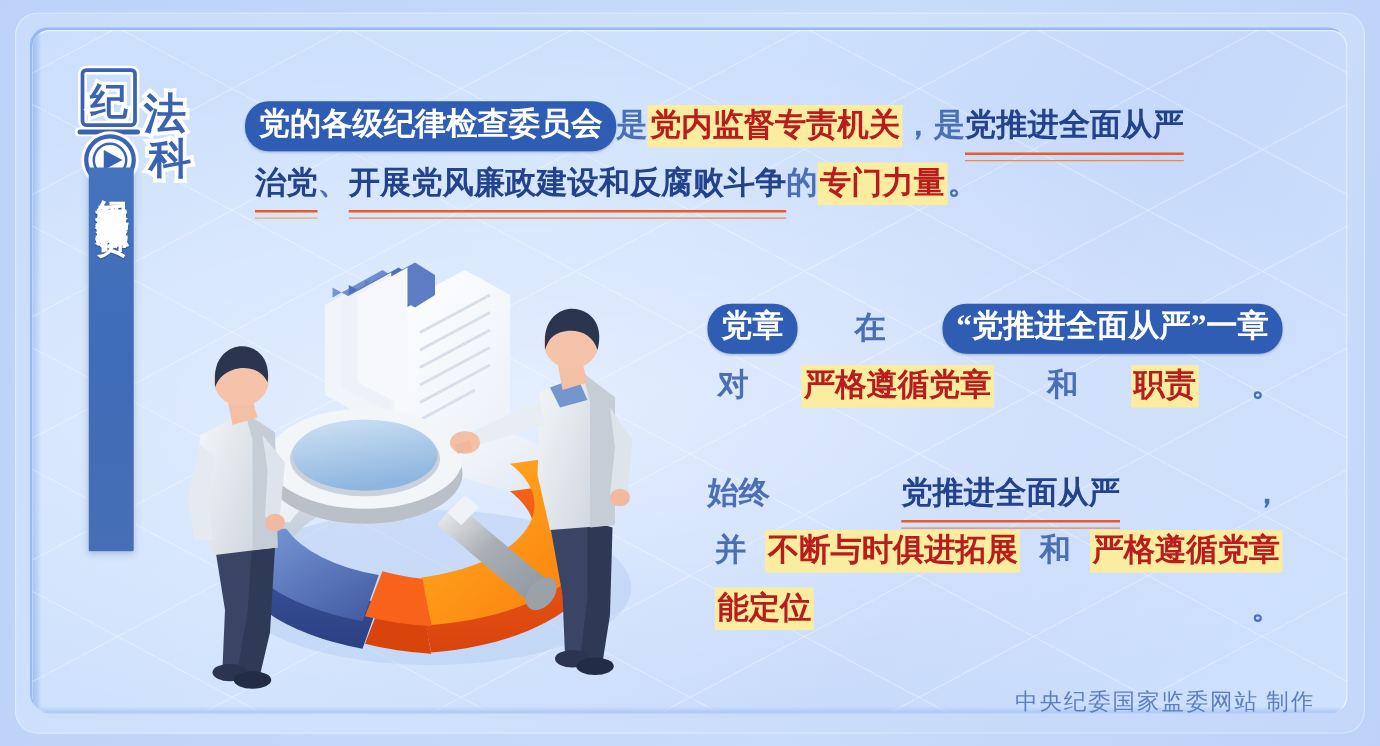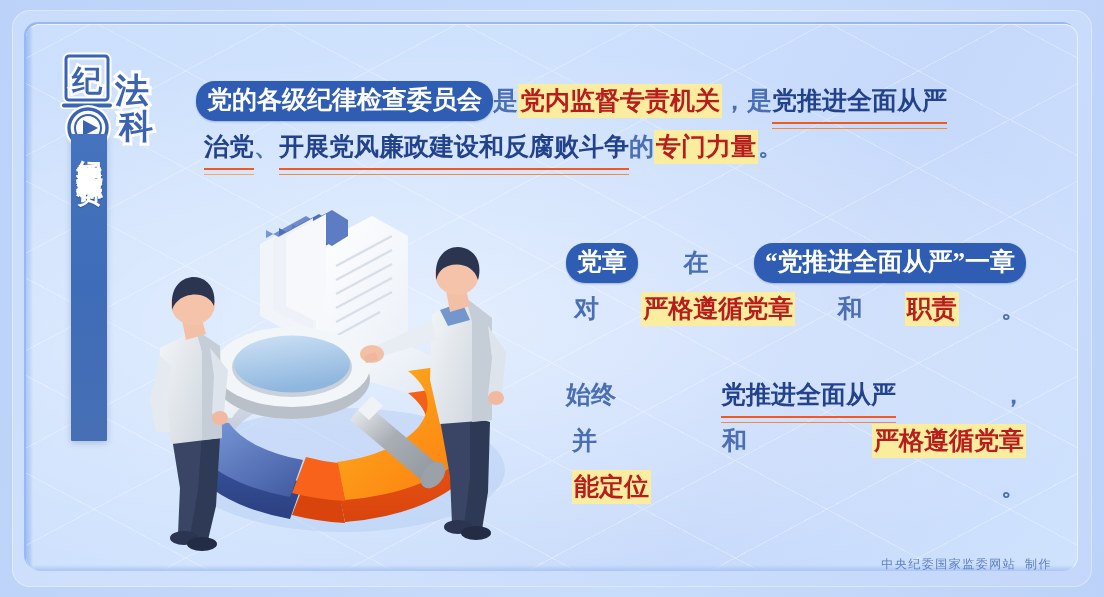--- a/index.html
+++ b/index.html
@@ -122,22 +122,22 @@
   .u-dbl::after{
     content:"";position:absolute;left:0;right:0;bottom:-5px;height:4px;
     border-top:2px solid #f05a22;
     border-bottom:1px solid #f3883f;
   }
   .u-dbl.short::after{border-bottom-color:#f6a95a;}
 
   
   .footer{
     position:absolute;right:52px;bottom:24px;
-    font-family:Liberation Mono, monospace;
-    font-size:12px;color:#5d7fc0;letter-spacing:1.5px;
+    font-family:Liberation Serif, serif;
+    font-size:18px;color:#5d7fc0;letter-spacing:1.5px;
     white-space:nowrap;
   }
 </style>
 </head>
 <body>
 
 <div class="canvas">
 
   <div class="frame-outer"></div>
 
@@ -358,20 +358,21 @@
   </div>
 
   <div class="para p3">
     <div class="line l1">
       <span class="plain">始终</span>
       <span class="u-dbl">党推进全面从严</span>
       <span class="plain">，</span>
     </div>
     <div class="line l2">
       <span class="plain">并</span>
+      <span class="hl">不断与时俱进拓展</span>
       <span class="plain">和</span>
       <span class="hl">严格遵循党章</span>
     </div>
     <div class="line l3">
       <span class="hl">能定位</span>
       <span class="plain">。</span>
     </div>
   </div>
 
   <div class="footer">中央纪委国家监委网站 制作</div>

